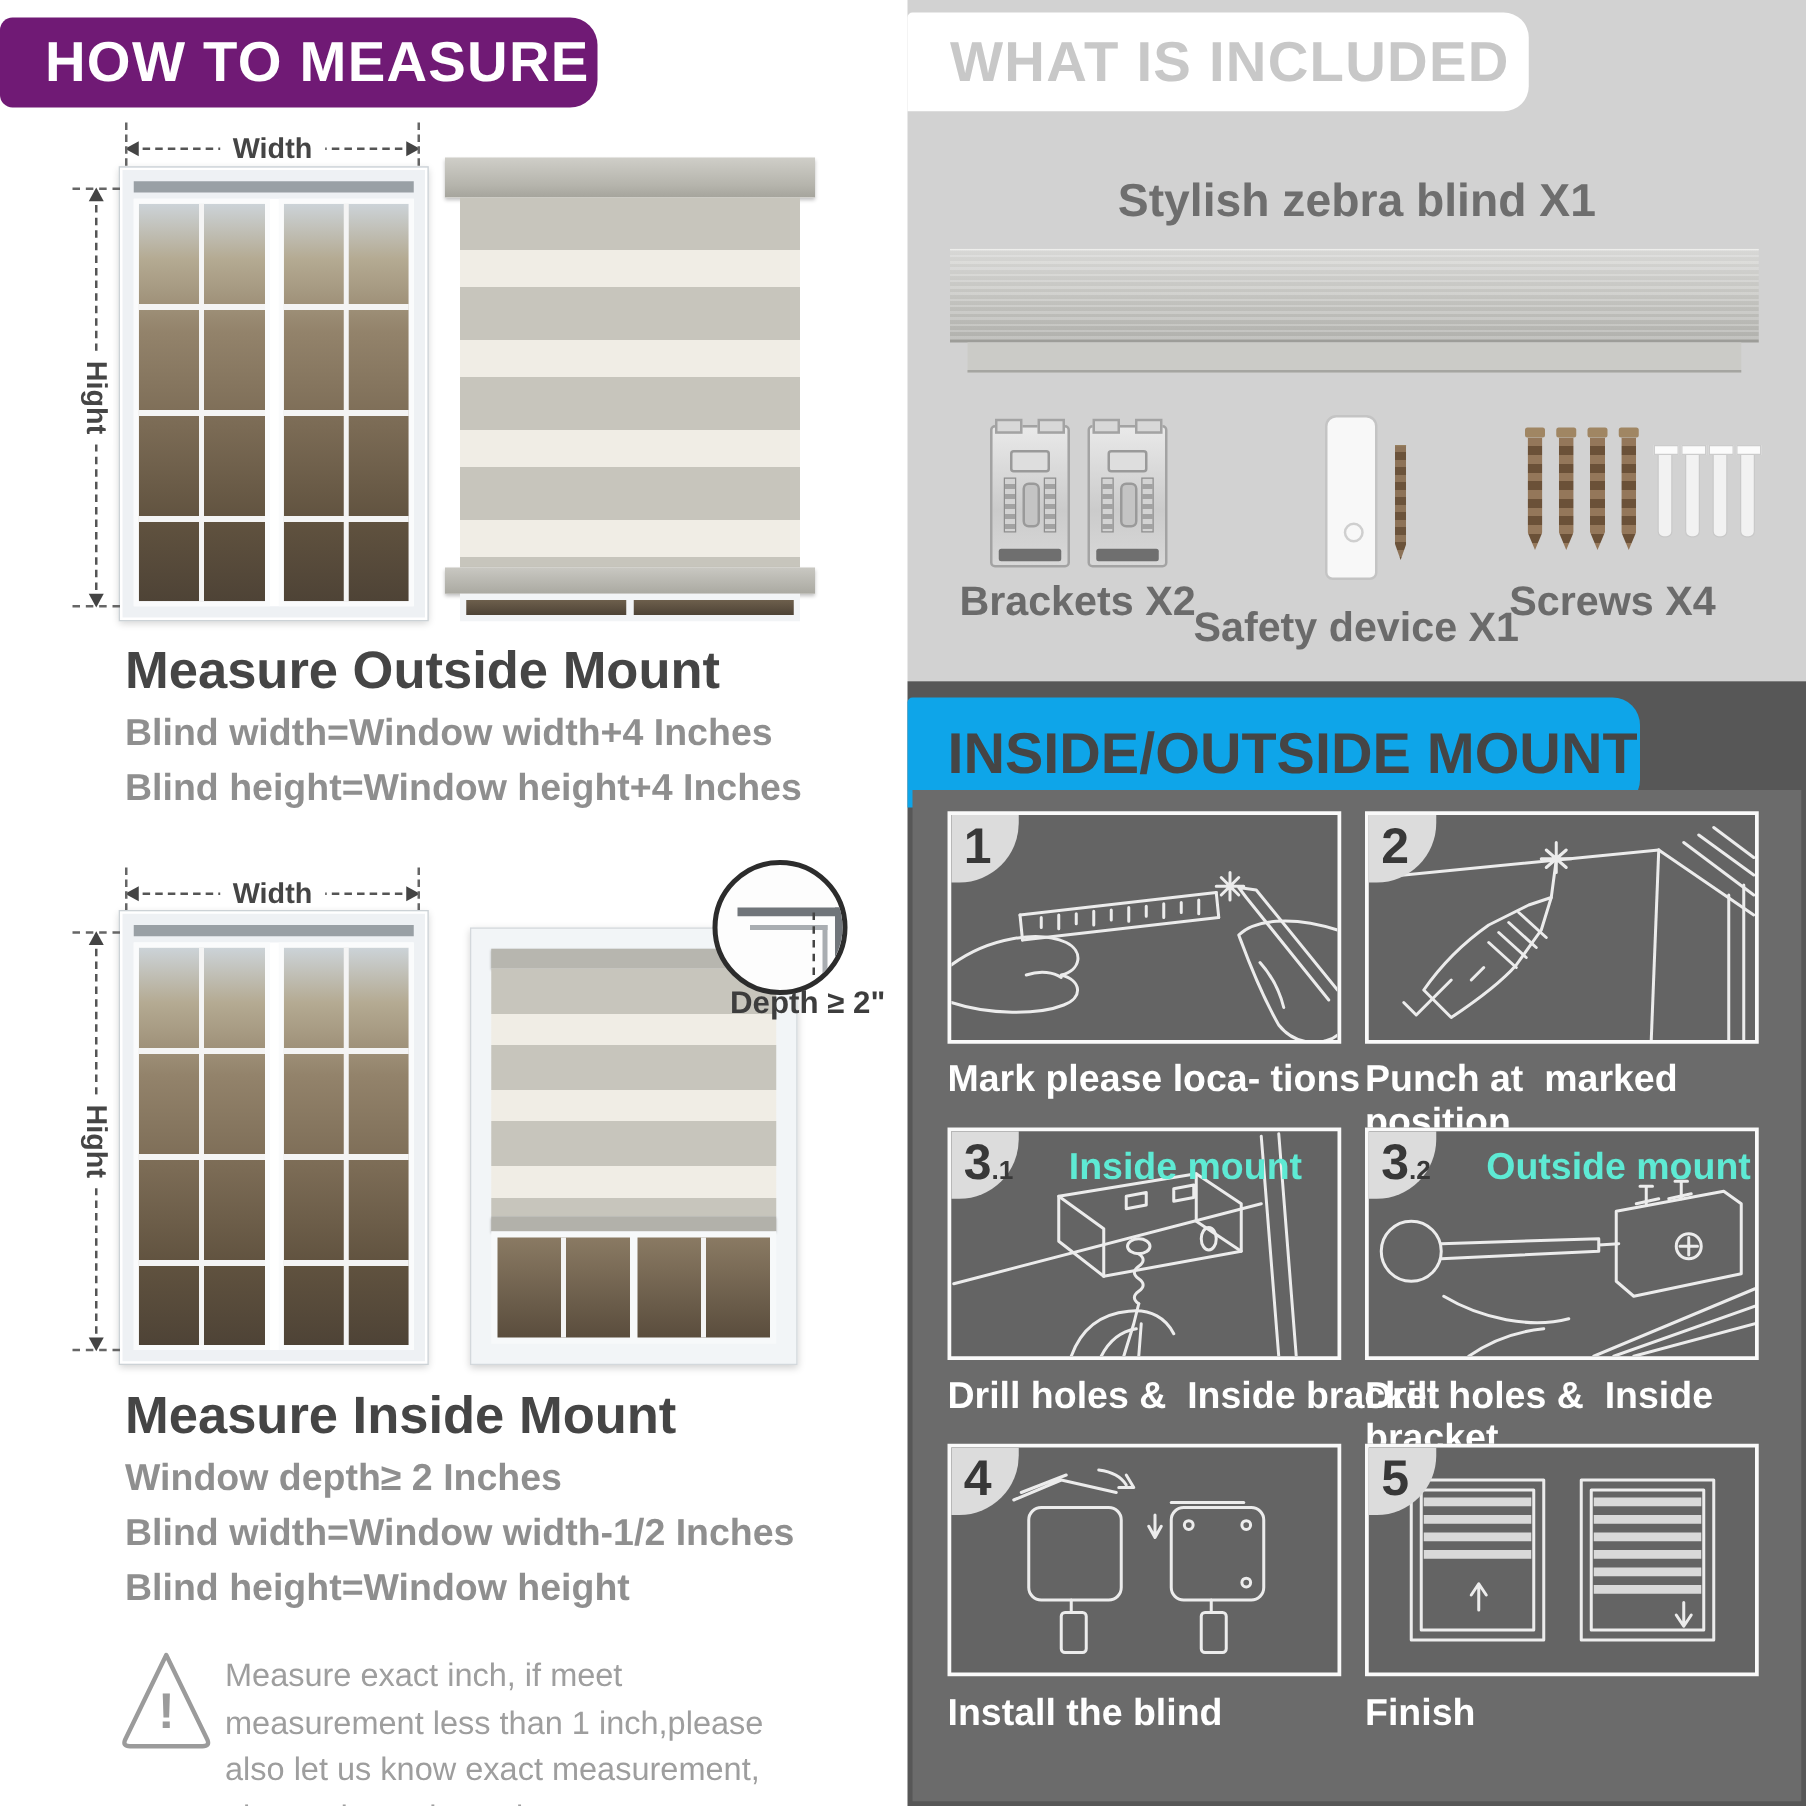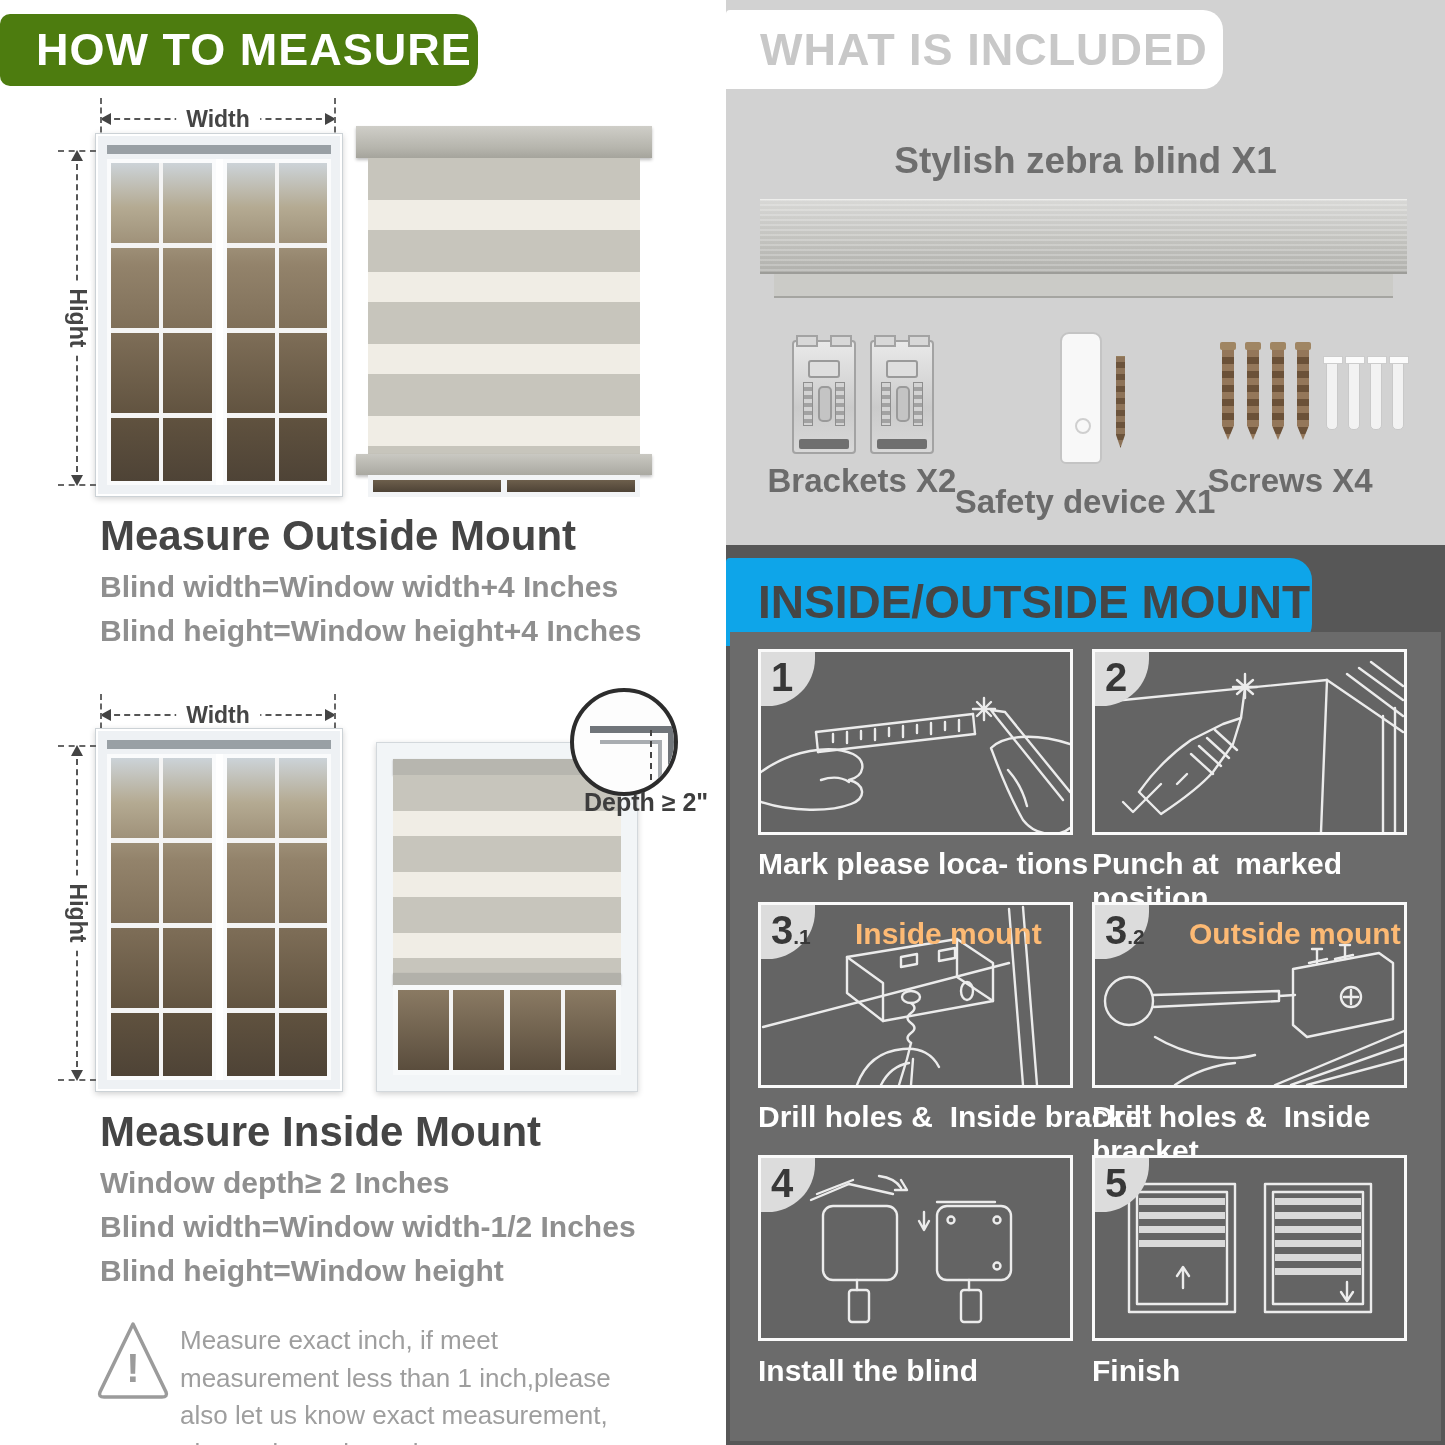--- a/index.html
+++ b/index.html
@@ -1,21 +1,21 @@
 <!DOCTYPE html>
 <html><head>
 <meta charset="utf-8">
 <style>
   html,body{margin:0;padding:0;background:#fff;}
   .stage{position:relative;width:1445px;height:1445px;background:#fff;overflow:hidden;
          font-family:"Liberation Sans",sans-serif;}
   .abs{position:absolute;}
 
   
-  .hdr-left{left:0;top:14px;width:478px;height:72px;background:#4d7c0f;
+  .hdr-left{left:0;top:14px;width:478px;height:72px;background:#701a75;
     border-radius:10px 22px 22px 10px;display:flex;align-items:center;padding-left:36px;
     color:#fff;font-size:45px;font-weight:700;letter-spacing:1px;box-sizing:border-box;}
 
   
   .winframe{background:#eef1f4;border:1px solid #ccd2d6;box-shadow:0 2px 6px rgba(0,0,0,.18),inset 0 0 0 2px #fff;
     padding:11px;box-sizing:border-box;}
   .lintel{height:9px;background:#99a0a5;margin-bottom:5px;}
   .glass{display:flex;gap:7px;height:calc(100% - 14px);background:#fff;}
   .door{flex:1;position:relative;border:4px solid #fafbfc;box-sizing:border-box;
     background:linear-gradient(180deg,#ccd3d8 0%,#b4aa92 14%,#93836b 32%,#7b6b55 56%,#60523f 80%,#4e4336 100%);}
@@ -124,21 +124,21 @@
   .dark-bg{left:726px;top:545px;width:719px;height:900px;background:#575757;}
   .hdr-mount{left:726px;top:558px;width:586px;height:88px;background:#0ea5e9;
     border-radius:4px 22px 22px 0;display:flex;align-items:center;padding-left:32px;
     color:#454545;font-size:46px;font-weight:700;box-sizing:border-box;}
   .steps-bg{left:730px;top:632px;width:711px;height:809px;background:#6b6b6b;}
   .step-img{width:315px;height:186px;border:3px solid #fafafa;background:#646464;box-sizing:border-box;overflow:hidden;}
   .badge{position:absolute;top:0;left:0;width:54px;height:54px;background:#dcdcdc;
     border-radius:0 0 88% 0;color:#383838;padding:1px 0 0 10px;box-sizing:border-box;}
   .badge .n{font-size:40px;font-weight:700;line-height:48px;}
   .badge .s{font-size:21px;font-weight:700;}
-  .inner-lbl{position:absolute;top:12px;left:94px;color:#fdba74;font-size:30px;font-weight:700;}
+  .inner-lbl{position:absolute;top:12px;left:94px;color:#5eead4;font-size:30px;font-weight:700;}
   .step-caption{color:#fff;font-size:30px;font-weight:700;white-space:pre-wrap;}
   .lineart{position:absolute;inset:0;}
 </style>
 </head>
 <body>
 
 <div class="stage">
 
   <div class="abs hdr-left">
     <span>HOW TO MEASURE</span>

